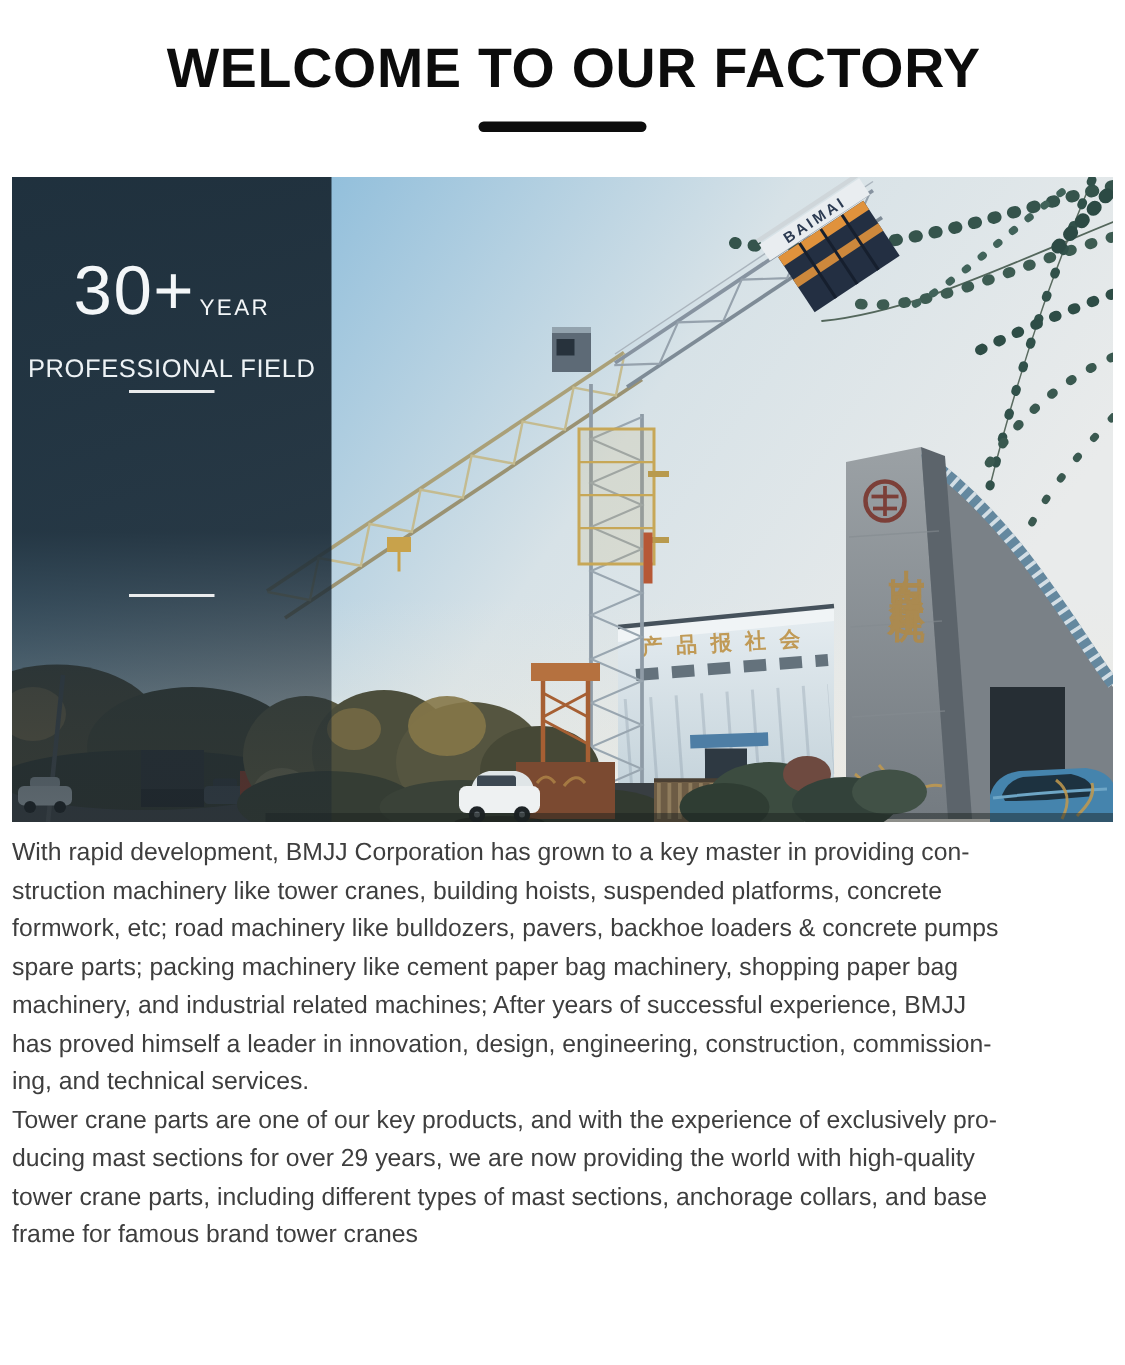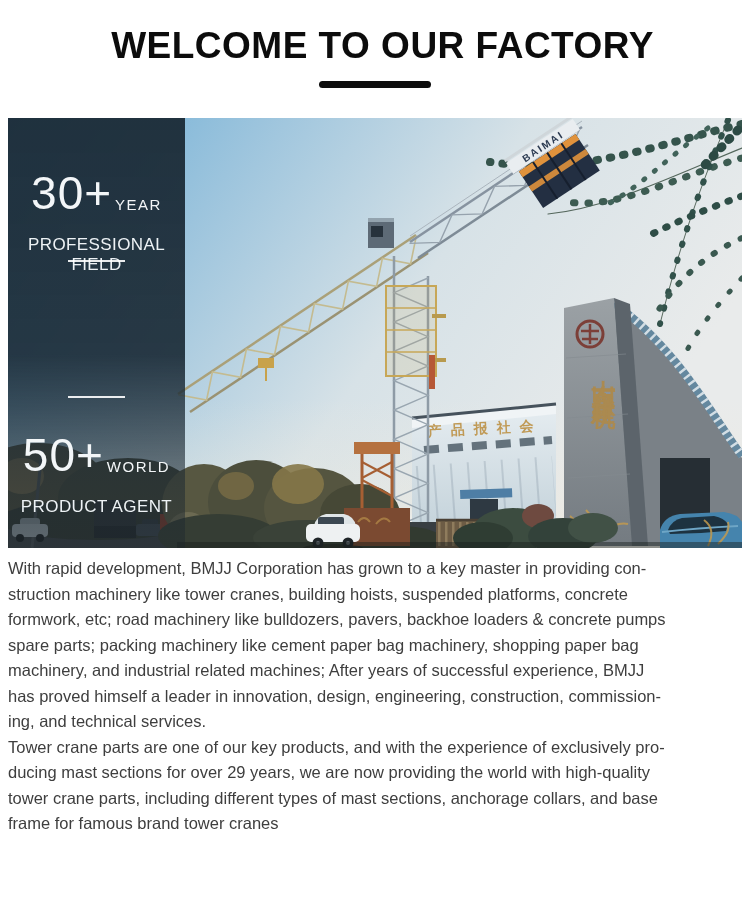--- a/index.html
+++ b/index.html
@@ -2,21 +2,21 @@
 <html><head>
 <meta charset="utf-8">
 <style>
   html,body{margin:0;padding:0;background:#ffffff;}
   body{width:750px;height:910px;overflow:hidden;font-family:"Liberation Sans",sans-serif;}
   .page-title{margin:24px 0 0;text-align:center;font-size:37px;font-weight:bold;
     letter-spacing:.5px;color:#0c0c0c;line-height:43px;padding-left:15px;}
   .title-rule{width:112px;height:7px;background:#0d0d0d;border-radius:3.5px;margin:14px auto 0;}
   .hero{position:relative;margin:30px 8px 0;height:430px;overflow:hidden;background:#cfe0ea;}
   .hero svg{position:absolute;inset:0;display:block;}
-  .stats{position:absolute;left:0;top:0;bottom:0;width:177px;color:#f3f6f8;text-align:center;
+  .stats{position:absolute;left:0;top:0;bottom:0;width:213px;color:#f3f6f8;text-align:center;
     background:linear-gradient(180deg,rgba(29,45,57,.97) 0%,rgba(29,45,57,.93) 55%,
       rgba(30,43,52,.62) 80%,rgba(28,38,45,.42) 100%);}
   .stat{position:absolute;left:0;right:0;}
   .stat .num{font-size:46px;line-height:46px;letter-spacing:1px;white-space:nowrap;}
   .stat .unit{font-size:15px;letter-spacing:1.5px;margin-left:3px;position:relative;top:1px;}
   .stat .lab{font-size:17px;letter-spacing:.4px;margin-top:8px;color:#edf2f5;}
   .s1{top:52px}.s2{top:184px}.s3{top:314px}
   .divider{position:absolute;left:0;right:0;margin:0 auto;width:57px;height:2px;background:rgba(255,255,255,.9);}
   .d1{top:142px}.d2{top:278px}
   .about{margin:8px 8px 0;}
@@ -238,24 +238,20 @@
       <rect x="169" y="424" width="565" height="6" fill="rgba(25,30,28,0.45)"></rect>
     </svg>
 
     <aside class="stats">
       <div class="stat s1">
         <div class="num"><span>30+</span><span class="unit">YEAR</span></div>
         <div class="lab">PROFESSIONAL FIELD</div>
       </div>
       <div class="divider d1"></div>
       <div class="divider d2"></div>
-      <div class="stat s3">
-        <div class="num"><span>50+</span><span class="unit">WORLD</span></div>
-        <div class="lab">PRODUCT AGENT</div>
-      </div>
     </aside>
   </div>
 
   <section class="about">
     <p>With rapid development, BMJJ Corporation has grown to a key master in providing con-
 struction machinery like tower cranes, building hoists, suspended platforms, concrete
 formwork, etc; road machinery like bulldozers, pavers, backhoe loaders &amp; concrete pumps
 spare parts; packing machinery like cement paper bag machinery, shopping paper bag
 machinery, and industrial related machines; After years of successful experience, BMJJ
 has proved himself a leader in innovation, design, engineering, construction, commission-

